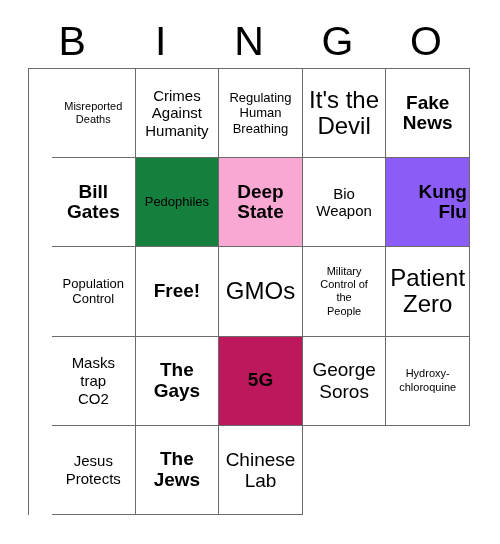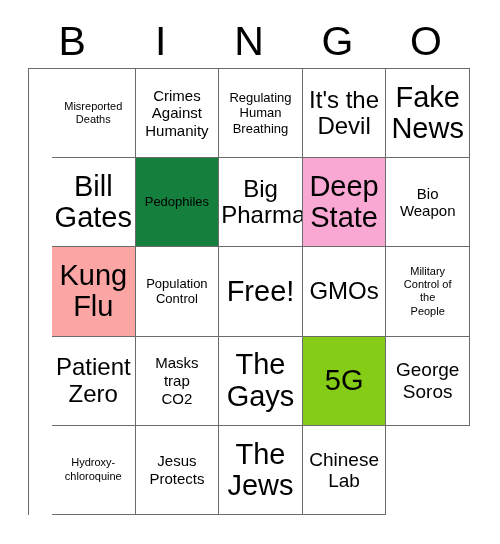--- a/index.html
+++ b/index.html
@@ -79,21 +79,21 @@
     white-space: pre-line;
     word-break: normal;
   }
 
   
   .fs-xs  { font-size: 11px; line-height: 1.22; }
   .fs-sm  { font-size: 13px; line-height: 1.20; }
   .fs-md  { font-size: 15px; line-height: 1.18; }
   .fs-lg  { font-size: 19px; line-height: 1.12; }
   .fs-xl  { font-size: 24px; line-height: 1.10; }
-  .fs-xxl { font-size: 29px; line-height: 1.08; }
+  .fs-xxl { font-size: 19px; line-height: 1.08; font-weight: bold; }
 </style>
 </head>
 <body>
 
 <div id="card">
 
   <div id="header-row">
     <div class="header-letter">B</div>
     <div class="header-letter">I</div>
     <div class="header-letter">N</div>
@@ -124,33 +124,29 @@
         <span class="cell-text fs-xxl" style="color: rgb(0, 0, 0);">Fake
 News</span>
       </div>
       <div class="cell" style="border-right-color: rgb(107, 107, 107); border-bottom-color: rgb(107, 107, 107); background: rgb(255, 255, 255);">
         <span class="cell-text fs-xxl" style="color: rgb(0, 0, 0);">Bill
 Gates</span>
       </div>
       <div class="cell" style="border-right-color: rgb(107, 107, 107); border-bottom-color: rgb(107, 107, 107); background: #15803d;">
         <span class="cell-text fs-sm" style="color: rgb(0, 0, 0);">Pedophiles</span>
       </div>
-      <div class="cell" style="border-right-color: rgb(107, 107, 107); border-bottom-color: rgb(107, 107, 107); background: rgb(255, 255, 255);">
-        <span class="cell-text fs-xl" style="color: rgb(0, 0, 0);">Big
-Pharma</span>
-      </div>
       <div class="cell" style="border-right-color: rgb(107, 107, 107); border-bottom-color: rgb(107, 107, 107); background: #f9a8d4;">
         <span class="cell-text fs-xxl" style="color: rgb(0, 0, 0);">Deep
 State</span>
       </div>
       <div class="cell" style="border-right-color: rgb(107, 107, 107); border-bottom-color: rgb(107, 107, 107); background: rgb(255, 255, 255);">
         <span class="cell-text fs-md" style="color: rgb(0, 0, 0);">Bio
 Weapon</span>
       </div>
-      <div class="cell" style="border-right-color: rgb(107, 107, 107); border-bottom-color: rgb(107, 107, 107); background: #fca5a5;">
+      <div class="cell" style="border-right-color: rgb(107, 107, 107); border-bottom-color: rgb(107, 107, 107); background: #8b5cf6; text-align: right;">
         <span class="cell-text fs-xxl" style="color: rgb(0, 0, 0);">Kung
 Flu</span>
       </div>
       <div class="cell" style="border-right-color: rgb(107, 107, 107); border-bottom-color: rgb(107, 107, 107); background: rgb(255, 255, 255);">
         <span class="cell-text fs-sm" style="color: rgb(0, 0, 0);">Population
 Control</span>
       </div>
       <div class="cell" style="border-right-color: rgb(107, 107, 107); border-bottom-color: rgb(107, 107, 107); background: rgb(255, 255, 255);">
         <span class="cell-text fs-xxl" style="color: rgb(0, 0, 0);">Free!</span>
       </div>
@@ -169,21 +165,21 @@
       </div>
       <div class="cell" style="border-right-color: rgb(107, 107, 107); border-bottom-color: rgb(107, 107, 107); background: rgb(255, 255, 255);">
         <span class="cell-text fs-md" style="color: rgb(0, 0, 0);">Masks
 trap
 CO2</span>
       </div>
       <div class="cell" style="border-right-color: rgb(107, 107, 107); border-bottom-color: rgb(107, 107, 107); background: rgb(255, 255, 255);">
         <span class="cell-text fs-xxl" style="color: rgb(0, 0, 0);">The
 Gays</span>
       </div>
-      <div class="cell" style="border-right-color: rgb(107, 107, 107); border-bottom-color: rgb(107, 107, 107); background: #84cc16; justify-content: center;">
+      <div class="cell" style="border-right-color: rgb(107, 107, 107); border-bottom-color: rgb(107, 107, 107); background: #be185d; justify-content: center;">
         <span class="cell-text fs-xxl" style="color: rgb(0, 0, 0);">5G</span>
       </div>
       <div class="cell" style="border-right-color: rgb(107, 107, 107); border-bottom-color: rgb(107, 107, 107); background: rgb(255, 255, 255);">
         <span class="cell-text fs-lg" style="color: rgb(0, 0, 0);">George
 Soros</span>
       </div>
       <div class="cell" style="border-right-color: rgb(107, 107, 107); border-bottom-color: rgb(107, 107, 107); background: rgb(255, 255, 255);">
         <span class="cell-text fs-xs" style="color: rgb(0, 0, 0);">Hydroxy-
 chloroquine</span>
       </div>

